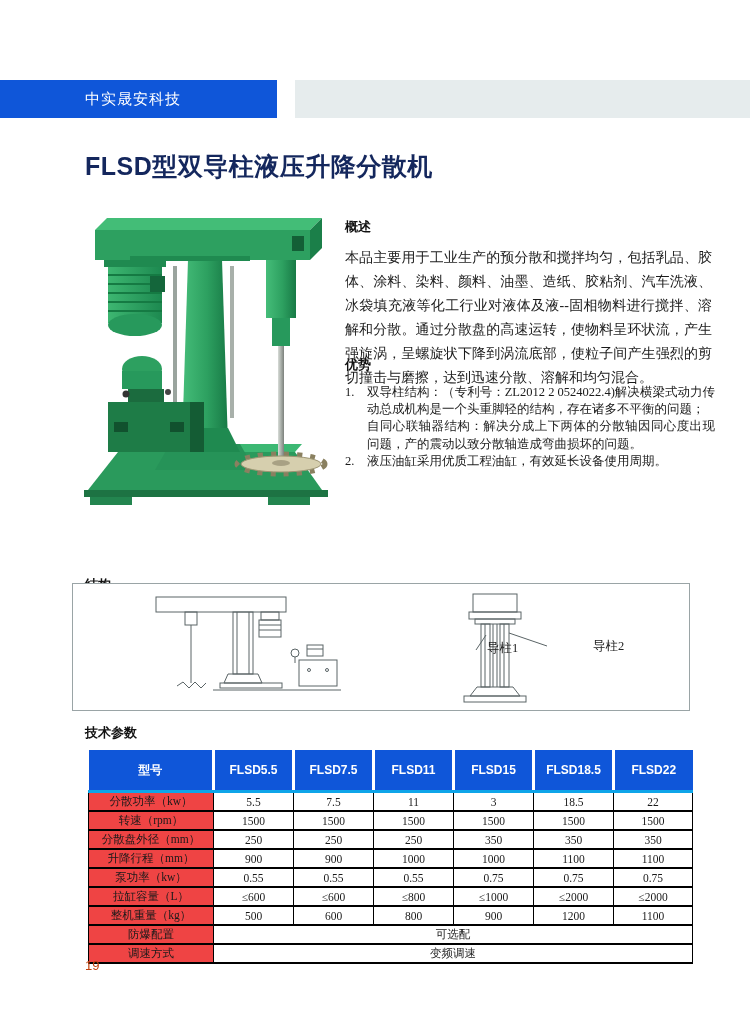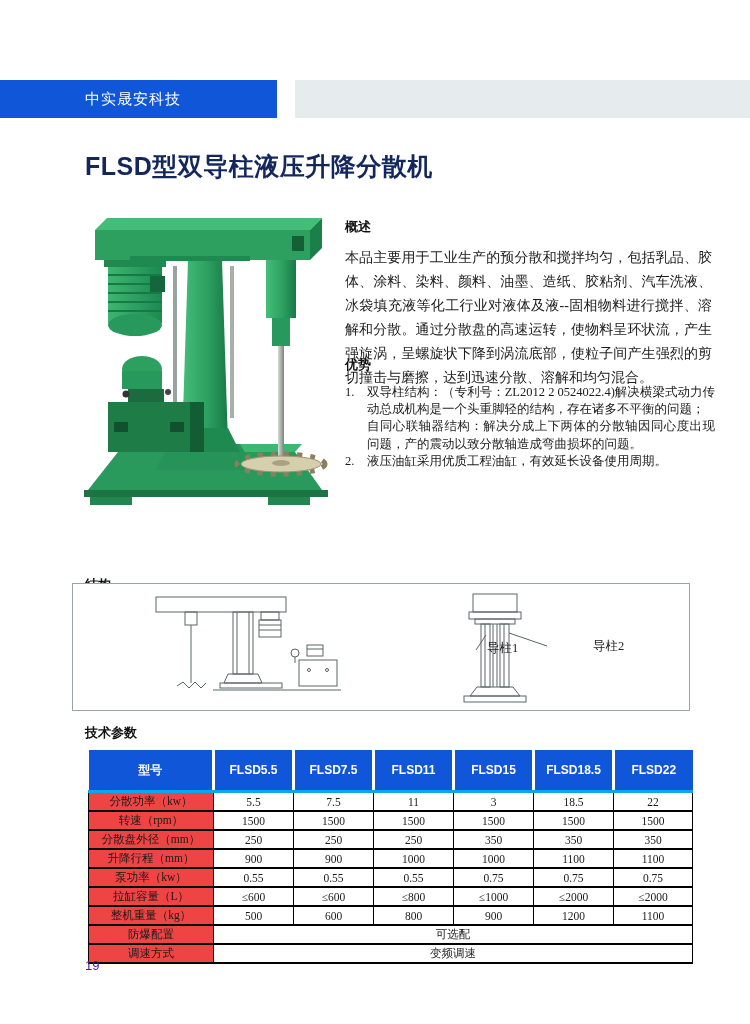--- a/index.html
+++ b/index.html
@@ -47,21 +47,21 @@
   .specs-table th{background:#0f56d9;color:#fff;height:38px;
     font-family:"Liberation Sans","DejaVu Sans",sans-serif;font-size:12px;font-weight:bold;
     border-left:3px solid #fff;border-bottom:3px solid #0ea5e9;}
   .specs-table th:first-child{border-left:none;}
   .specs-table td{height:17px;font-size:11.5px;text-align:center;padding:0 2px;
     border:1px solid #000;border-bottom-width:2px;}
   .specs-table tbody tr:first-child td{border-top:2px solid #000;}
   .specs-table td.rowlabel{background:#ef4444;}
 
   .page-number{position:absolute;left:85px;top:958px;font-size:13px;
-    font-family:"Liberation Sans","DejaVu Sans",sans-serif;color:#4c1d95;}
+    font-family:"Liberation Sans","DejaVu Sans",sans-serif;color:#c2410c;}
 </style>
 </head>
 <body>
 
 <div class="page">
 
   <div class="brand-box">
     <span>中实晟安科技</span>
   </div>
   <div class="header-band"></div>

